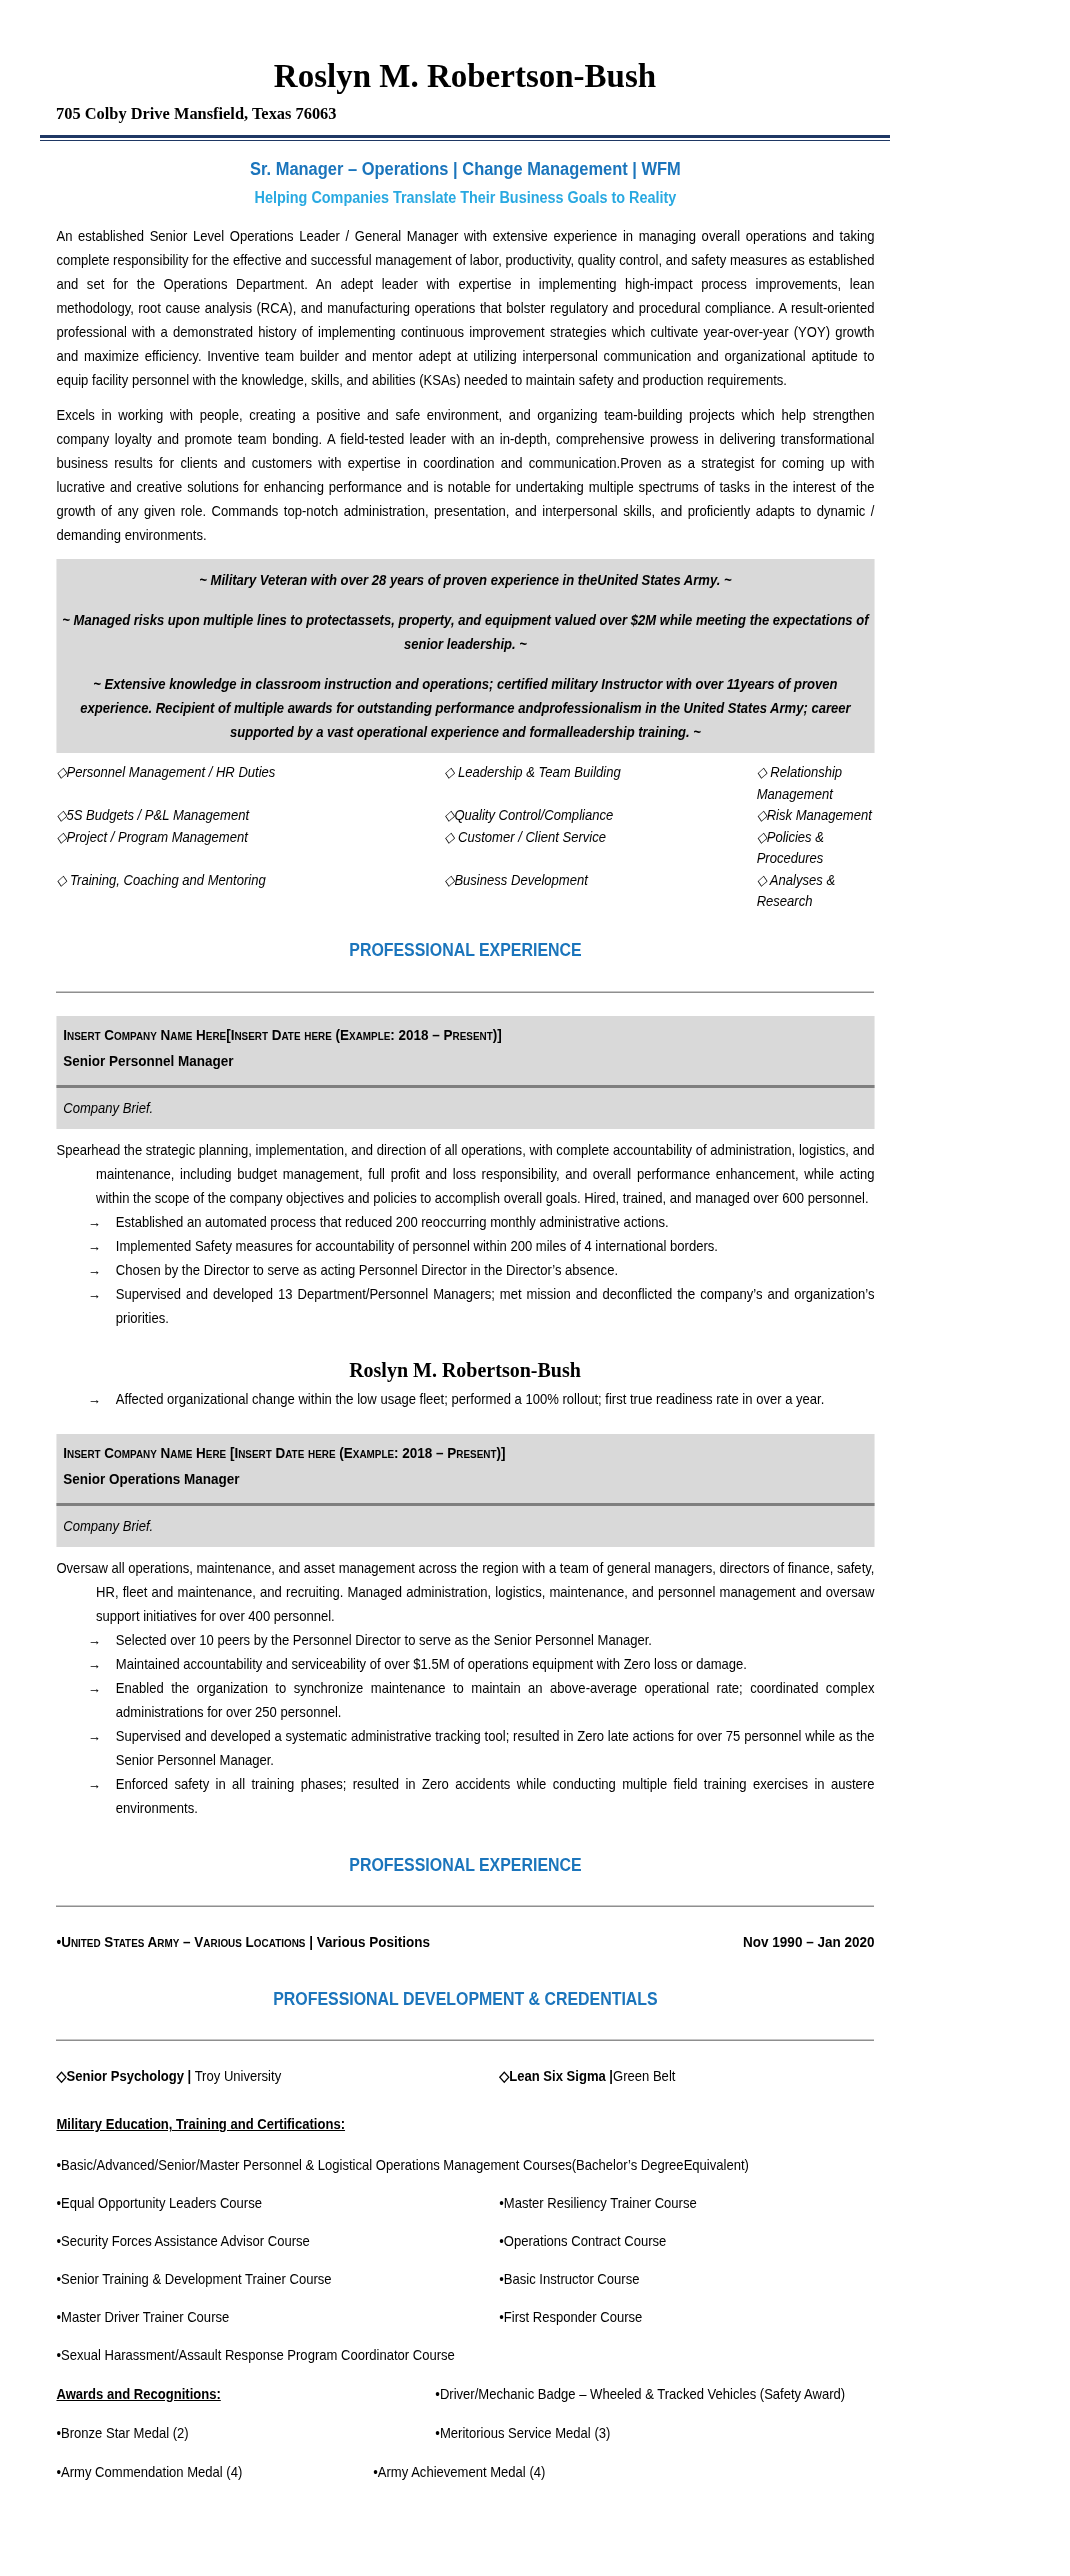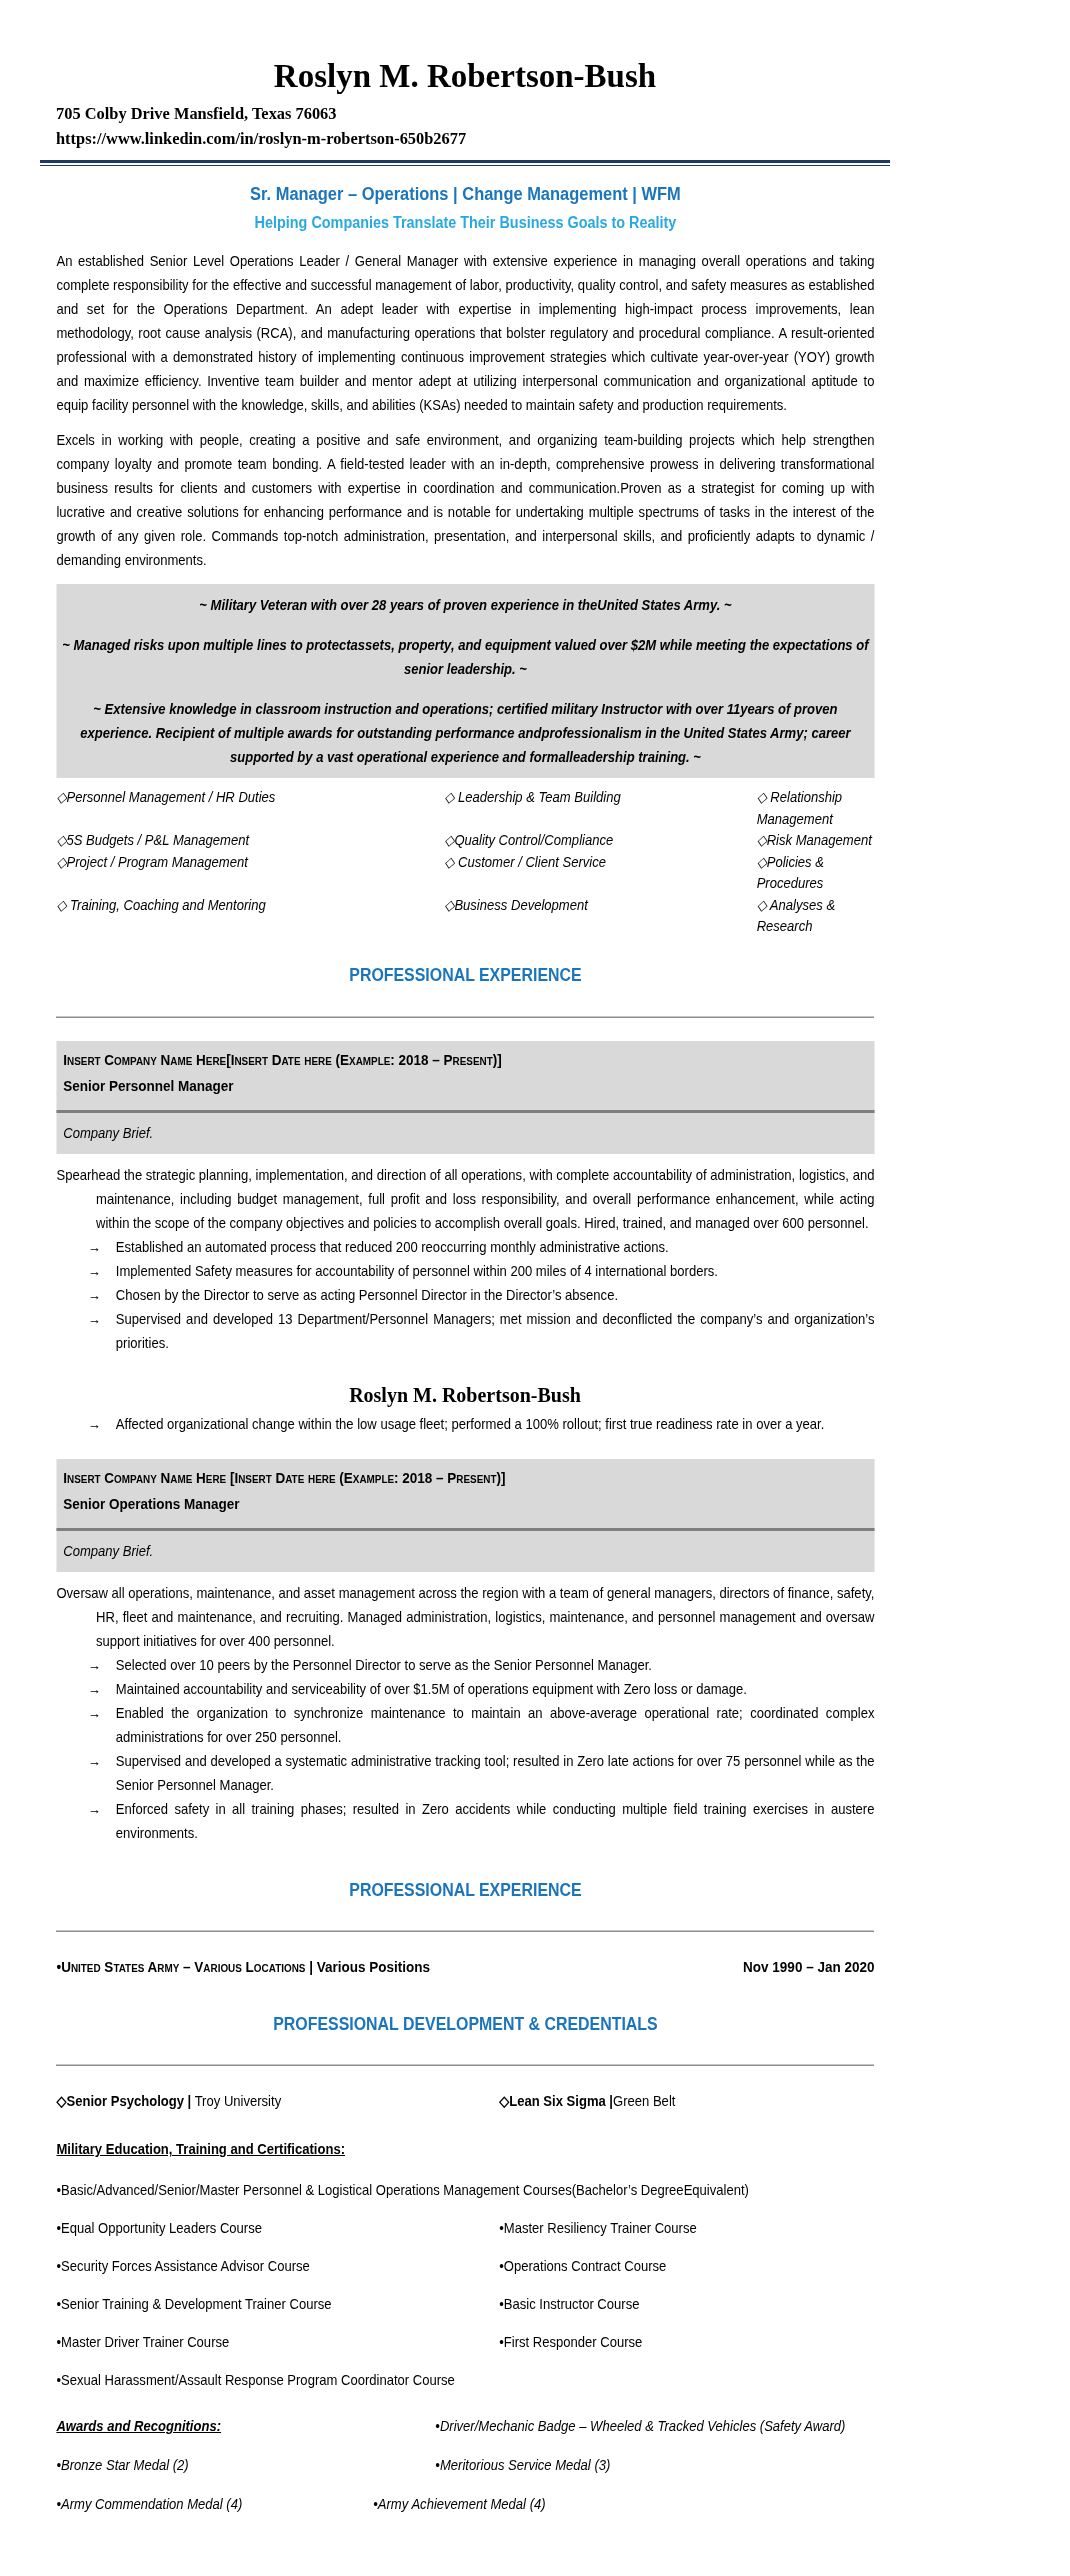--- a/index.html
+++ b/index.html
@@ -76,34 +76,33 @@
   .cred-row { margin-top:26.5px; }
   .cred-row .b { font-weight:bold; }
 
   .und-head { font-weight:bold; text-decoration:underline; font-size:14.5px; line-height:19px; }
   .mil-head { margin-top:30px; }
 
   .course { font-size:14.5px; line-height:16.4px; }
   .course-full { margin-top:23px; }
   .course-row { margin-top:21.5px; }
 
-  .awards-block { margin-top:29px;font-style:italic; }
+  .awards-block { margin-top:22px; }
   .award-row { font-size:14.5px; line-height:17.7px; }
   .award-row + .award-row { margin-top:21px; }
   .aw-c1 { width:421px; flex:none; }
   .aw-c1-narrow { width:352px; flex:none; }
 </style>
 </head>
 <body>
 
 <div class="page">
 
   <h1 class="name">Roslyn M. Robertson-Bush</h1>
   <div class="contact">705 Colby Drive Mansfield, Texas 76063</div>
-  <div class="contact">https://www.linkedin.com/in/roslyn-m-robertson-650b2677</div>
   <div class="navy-rule"></div>
   <div class="headline nw">Sr. Manager – Operations | Change Management | WFM</div>
   <div class="tagline nw">Helping Companies Translate Their Business Goals to Reality</div>
 
   <p class="para nw mt22">An established Senior Level Operations Leader / General Manager with extensive experience in managing overall operations and taking complete responsibility for the effective and successful management of labor, productivity, quality control, and safety measures as established and set for the Operations Department. An adept leader with expertise in implementing high-impact process improvements, lean methodology, root cause analysis (RCA), and manufacturing operations that bolster regulatory and procedural compliance. A result-oriented professional with a demonstrated history of implementing continuous improvement strategies which cultivate year-over-year (YOY) growth and maximize efficiency. Inventive team builder and mentor adept at utilizing interpersonal communication and organizational aptitude to equip facility personnel with the knowledge, skills, and abilities (KSAs) needed to maintain safety and production requirements.</p>
   <p class="para nw mt18">Excels in working with people, creating a positive and safe environment, and organizing team-building projects which help strengthen company loyalty and promote team bonding. A field-tested leader with an in-depth, comprehensive prowess in delivering transformational business results for clients and customers with expertise in coordination and communication.Proven as a strategist for coming up with lucrative and creative solutions for enhancing performance and is notable for undertaking multiple spectrums of tasks in the interest of the growth of any given role. Commands top-notch administration, presentation, and interpersonal skills, and proficiently adapts to dynamic / demanding environments.</p>
 
   <div class="highlights gray-bg nw">
     <p>~ Military Veteran with over 28 years of proven experience in theUnited States Army. ~</p>
     <p>~ Managed risks upon multiple lines to protectassets, property, and equipment valued over $2M while meeting the expectations of senior leadership. ~</p>

